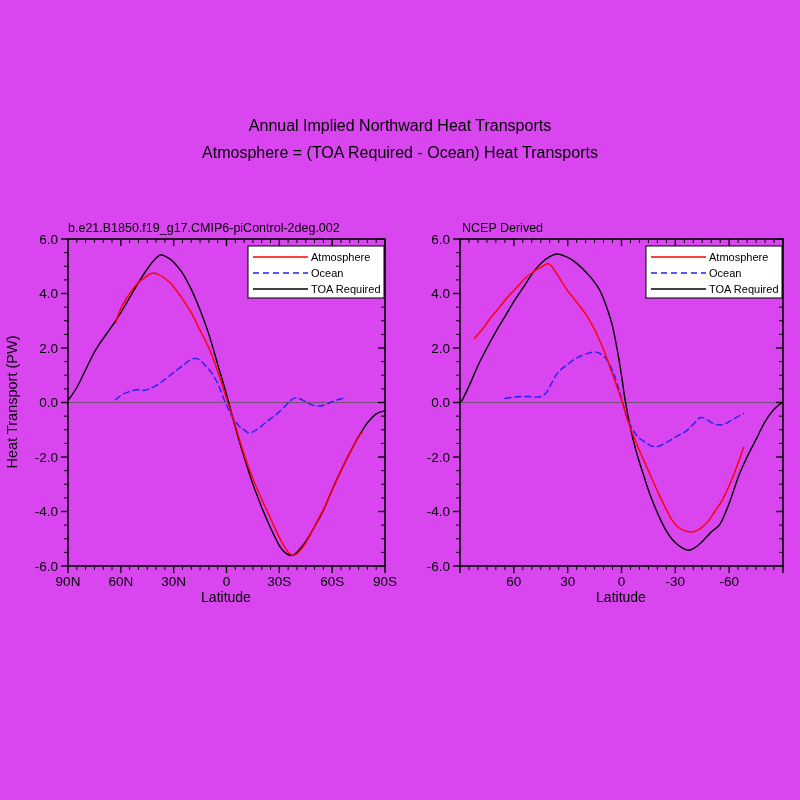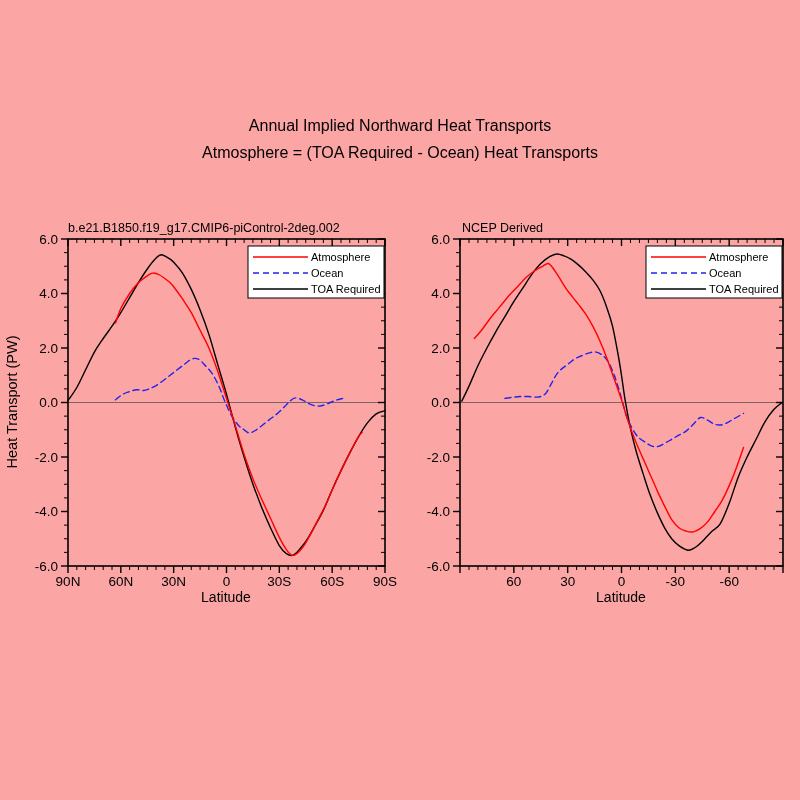--- a/index.html
+++ b/index.html
@@ -1,16 +1,16 @@
 <!DOCTYPE html>
 <html><head>
 <meta charset="utf-8">
 <style>
   html,body{margin:0;padding:0;background:#ffffff;}
-  #canvas-wrap{position:relative;width:800px;height:800px;background:#fca5a5;overflow:hidden;}
+  #canvas-wrap{position:relative;width:800px;height:800px;background:#d946ef;overflow:hidden;}
   svg{position:absolute;left:0;top:0;}
   text{font-family:"Liberation Sans","DejaVu Sans",sans-serif;fill:#000000;}
   .main-title{font-size:16px;}
   .plot-title{font-size:12.5px;}
   .axis-label{font-size:14px;}
   .ylab{font-size:14.5px;}
   .tick-label{font-size:13.5px;}
   .legend-label{font-size:11px;}
 </style>
 </head>

